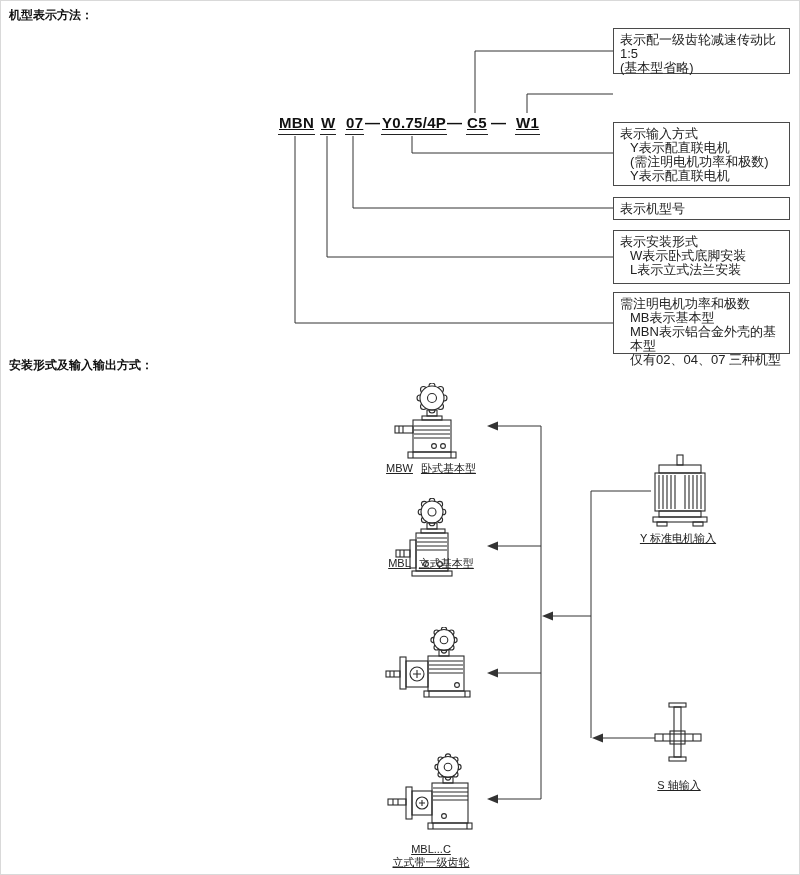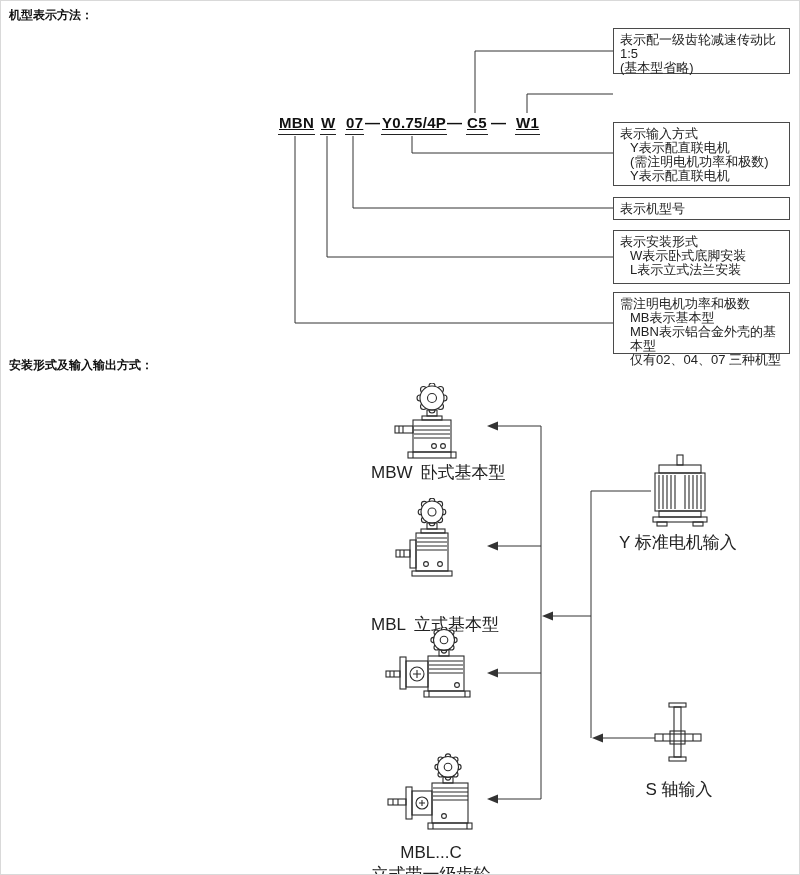--- a/index.html
+++ b/index.html
@@ -13,21 +13,21 @@
   .code-token{
     position:absolute;top:113px;font-size:15px;font-weight:bold;color:#111;
     border-bottom:1.5px solid #222;padding:0 1px 3px 1px;letter-spacing:.3px;white-space:nowrap;text-decoration:underline;
   }
   .code-dash{position:absolute;top:113px;font-size:15px;font-weight:bold;color:#111;white-space:nowrap;}
   .callout{
     position:absolute;left:612px;width:177px;border:1px solid #4a4a4a;background:#fff;
     font-size:13px;line-height:14px;color:#222;padding:4px 6px;box-sizing:border-box;
   }
   .callout .ind{padding-left:10px;}
-  .unit-label{position:absolute;font-size:17px;color:#222;text-align:center;white-space:nowrap;}
+  .unit-label{position:absolute;font-size:11px;color:#222;text-align:center;white-space:nowrap;text-decoration:underline;}
   .unit-label .gap{margin-left:8px;}
   .ill{position:absolute;}
 </style>
 </head>
 <body>
 
 <div class="page">
 
   <div class="sec-title" style="top:6px">机型表示方法：</div>
   <div class="sec-title" style="top:356px">安装形式及输入输出方式：</div>
@@ -145,21 +145,21 @@
       <rect x="22" y="35" width="32" height="38"></rect>
       <path d="M23 40H53 M23 44H53 M23 48H53 M23 52H53"></path>
       <rect x="16" y="42" width="6" height="28"></rect>
       <rect x="2" y="52" width="14" height="7"></rect>
       <path d="M6 52V59 M10 52V59"></path>
       <circle cx="46" cy="66" r="2.4"></circle>
         <circle cx="32" cy="66" r="2.4"></circle>
       <rect x="18" y="73" width="40" height="5"></rect>
     </g>
   </svg>
-  <div class="unit-label" style="left:370px;top:612px;width:120px">
+  <div class="unit-label" style="left:370px;top:555px;width:120px">
     <span>MBL</span><span class="gap">立式基本型</span>
   </div>
 
   <svg class="ill" style="left:383px;top:626px" width="96" height="74" viewBox="0 0 96 74">
     <g stroke="#2b2b2b" stroke-width="1.1" fill="#fff">
       <circle cx="70.5" cy="13" r="2.6"></circle>
         <circle cx="67.4" cy="20.4" r="2.6"></circle>
         <circle cx="60" cy="23.5" r="2.6"></circle>
         <circle cx="52.6" cy="20.4" r="2.6"></circle>
       <circle cx="49.5" cy="13" r="2.6"></circle>

